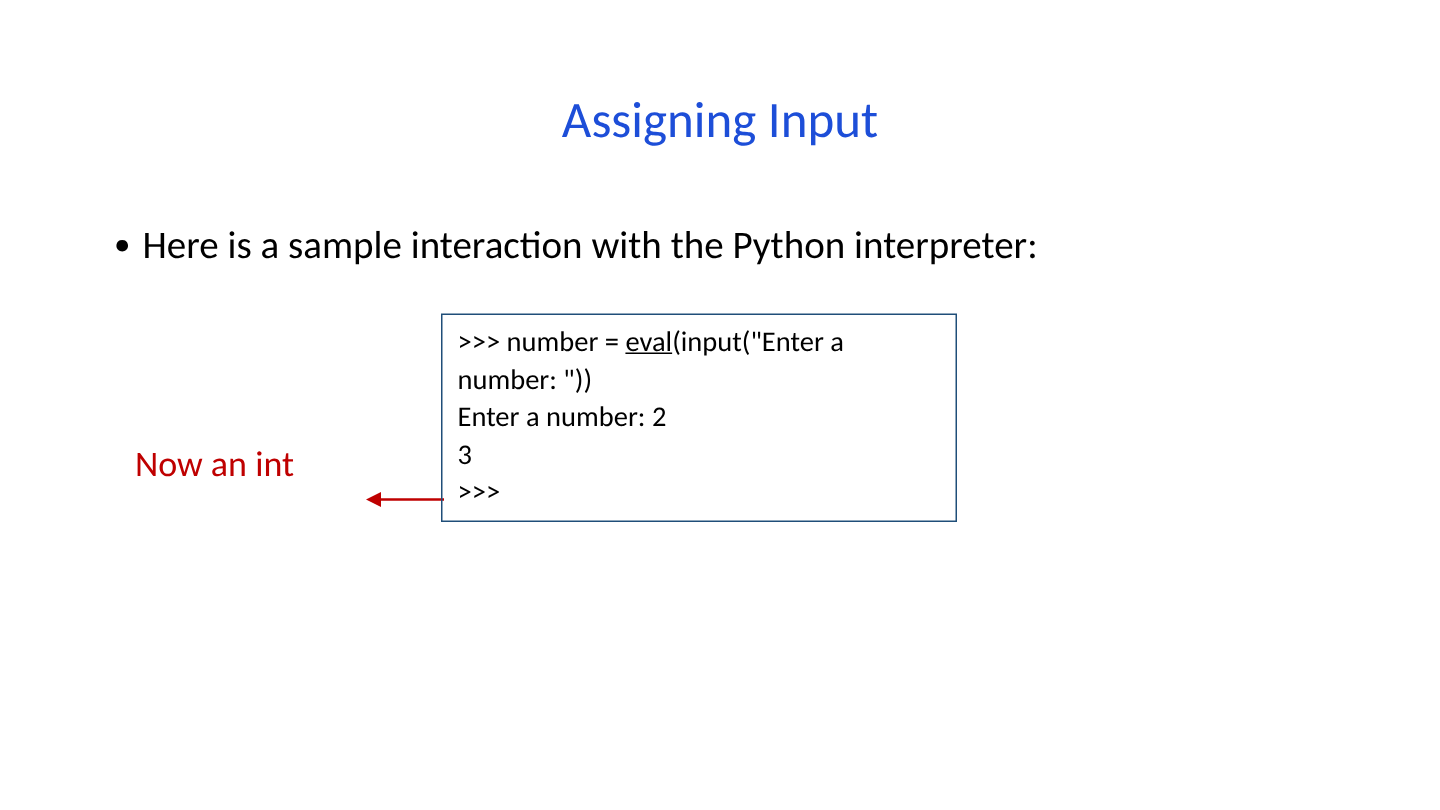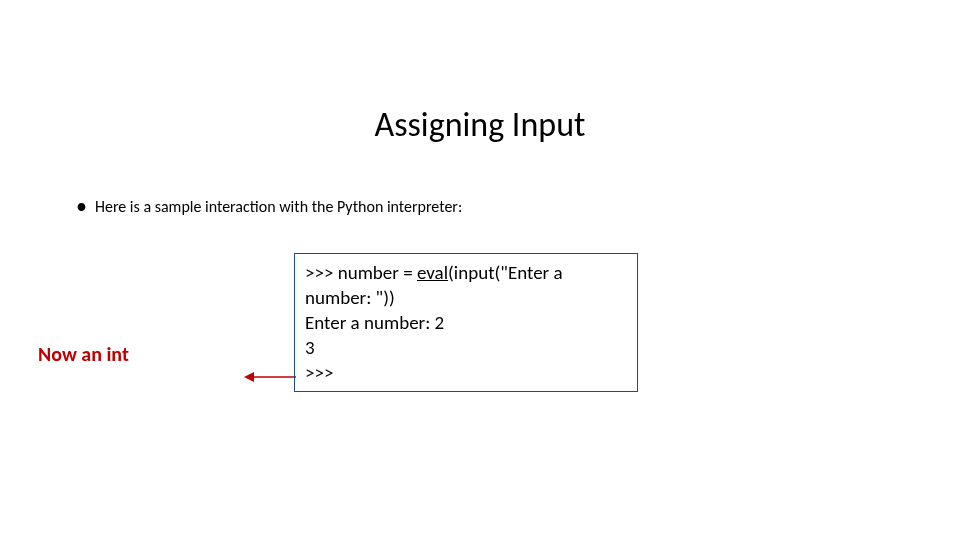--- a/index.html
+++ b/index.html
@@ -9,53 +9,54 @@
     background: #ffffff;
     font-family: Calibri, "Segoe UI", Arial, sans-serif;
     color: #000;
     position: relative;
     overflow: hidden;
   }
   .title {
     text-align: center;
     font-size: 34px;
     font-weight: 400;
-    color: #000000;
-    margin-top: 104px;
+    color: #1d4ed8;
+    margin-top: 60px;
   }
   .bullet-row {
     display: flex;
     align-items: flex-start;
     margin-top: 48px;
     margin-left: 76px;
   }
   .bullet-dot {
     font-size: 22px;
     line-height: 28px;
     margin-right: 8px;
   }
   .bullet-text {
-    font-size: 16px;
+    font-size: 26px;
     line-height: 28px;
     color: #000;
   }
   .content-row {
     position: relative;
     margin-top: 28px;
     height: 200px;
   }
   .callout {
     position: absolute;
     left: 38px;
     top: 92px;
     width: 210px;
-    font-size: 20px;
+    text-align: center;
+    font-size: 24px;
     line-height: 26px;
     color: #bf0000;
-    font-weight: 700;
+    font-weight: 400;
   }
   .arrow {
     position: absolute;
     left: 244px;
     top: 121px;
     width: 52px;
     height: 14px;
   }
   .code-box {
     position: absolute;

